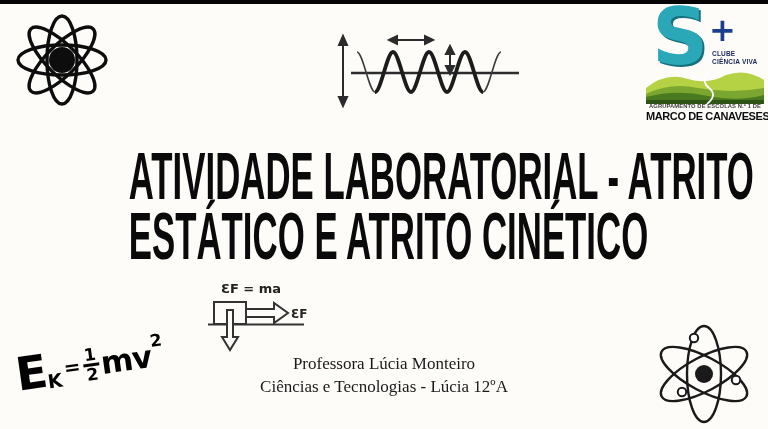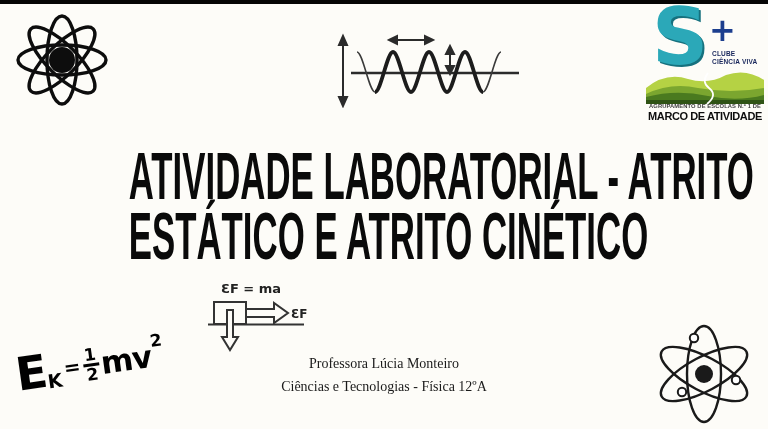--- a/index.html
+++ b/index.html
@@ -68,21 +68,21 @@
   .ek-eq{font-size:20px;margin:0 2px;}
   .ek-frac{display:inline-flex;flex-direction:column;align-items:center;margin:0 1px;}
   .ek-num{font-size:17px;line-height:15px;border-bottom:3px solid #000;padding:0 2px 1px;}
   .ek-den{font-size:17px;line-height:16px;}
   .ek-term{font-size:31px;letter-spacing:-1px;margin-left:1px;}
   .ek-exp{font-size:17px;align-self:flex-start;margin:-2px 0 0 1px;}
 
   
   .credits{
     position:absolute;top:352px;left:0;width:768px;text-align:center;
-    font-family:"Liberation Serif",serif;font-size:14px;line-height:23px;color:var(--ink);
+    font-family:"Liberation Serif",serif;font-size:17px;line-height:23px;color:var(--ink);
   }
 </style>
 </head>
 <body>
 
 <div class="slide">
   <div class="top-bar"></div>
 
   <svg class="atom-tl" viewBox="0 0 100 100">
     <g fill="none" stroke="#0d0d0d" stroke-width="3.4">
@@ -123,21 +123,21 @@
       <div>CIÊNCIA VIVA</div>
     </div>
     <svg class="logo-hills" viewBox="0 0 118 38">
       <path d="M0,22 Q20,6 42,13 Q62,19 80,9 Q100,2 118,14 L118,38 L0,38 Z" style="fill:var(--hill-light)"></path>
       <path d="M0,28 Q25,16 52,22 Q85,28 118,22 L118,38 L0,38 Z" style="fill:var(--hill-mid)"></path>
       <path d="M0,31 Q30,23 62,30 Q92,36 118,29 L118,38 L0,38 Z" style="fill:var(--hill-dark)"></path>
       <rect x="0" y="34" width="118" height="4" style="fill:var(--hill-darkest)"></rect>
       <path d="M62,7 q-7,9 1,15 q9,7 -2,16" fill="none" stroke="#ffffff" stroke-width="1.8"></path>
     </svg>
     <div class="logo-school1">AGRUPAMENTO DE ESCOLAS N.º 1 DE</div>
-    <div class="logo-school2">MARCO DE ATIVIDADE</div>
+    <div class="logo-school2">MARCO DE CANAVESES</div>
   </div>
 
   <div class="title">
     <div class="title-line">ATIVIDADE LABORATORIAL - ATRITO</div>
     <div class="title-line">ESTÁTICO E ATRITO CINÉTICO</div>
   </div>
 
   <svg class="force-diagram" viewBox="0 0 122 80">
     <text x="53" y="13" text-anchor="middle" font-size="13" font-family="DejaVu Sans, sans-serif" fill="#222" font-weight="600">ƐF = ma</text>
     <rect x="16" y="22" width="32" height="22" fill="none" stroke="#333" stroke-width="2"></rect>
@@ -154,21 +154,21 @@
     <span class="ek-frac">
       <span class="ek-num">1</span>
       <span class="ek-den">2</span>
     </span>
     <span class="ek-term">mv</span>
     <sup class="ek-exp">2</sup>
   </div>
 
   <div class="credits">
     <div>Professora Lúcia Monteiro</div>
-    <div>Ciências e Tecnologias - Física 12ºA</div>
+    <div>Ciências e Tecnologias - Lúcia 12ºA</div>
   </div>
 
   <svg class="atom-br" viewBox="0 0 112 120">
     <g fill="none" stroke="#1a1a1a" stroke-width="2.4">
       <ellipse cx="56" cy="58" rx="17" ry="48"></ellipse>
       <ellipse cx="56" cy="58" rx="17" ry="48" transform="rotate(62 56 58)"></ellipse>
       <ellipse cx="56" cy="58" rx="17" ry="48" transform="rotate(-62 56 58)"></ellipse>
     </g>
     <circle cx="56" cy="58" r="9" fill="#1a1a1a"></circle>
     <g fill="#ffffff" stroke="#1a1a1a" stroke-width="2">

